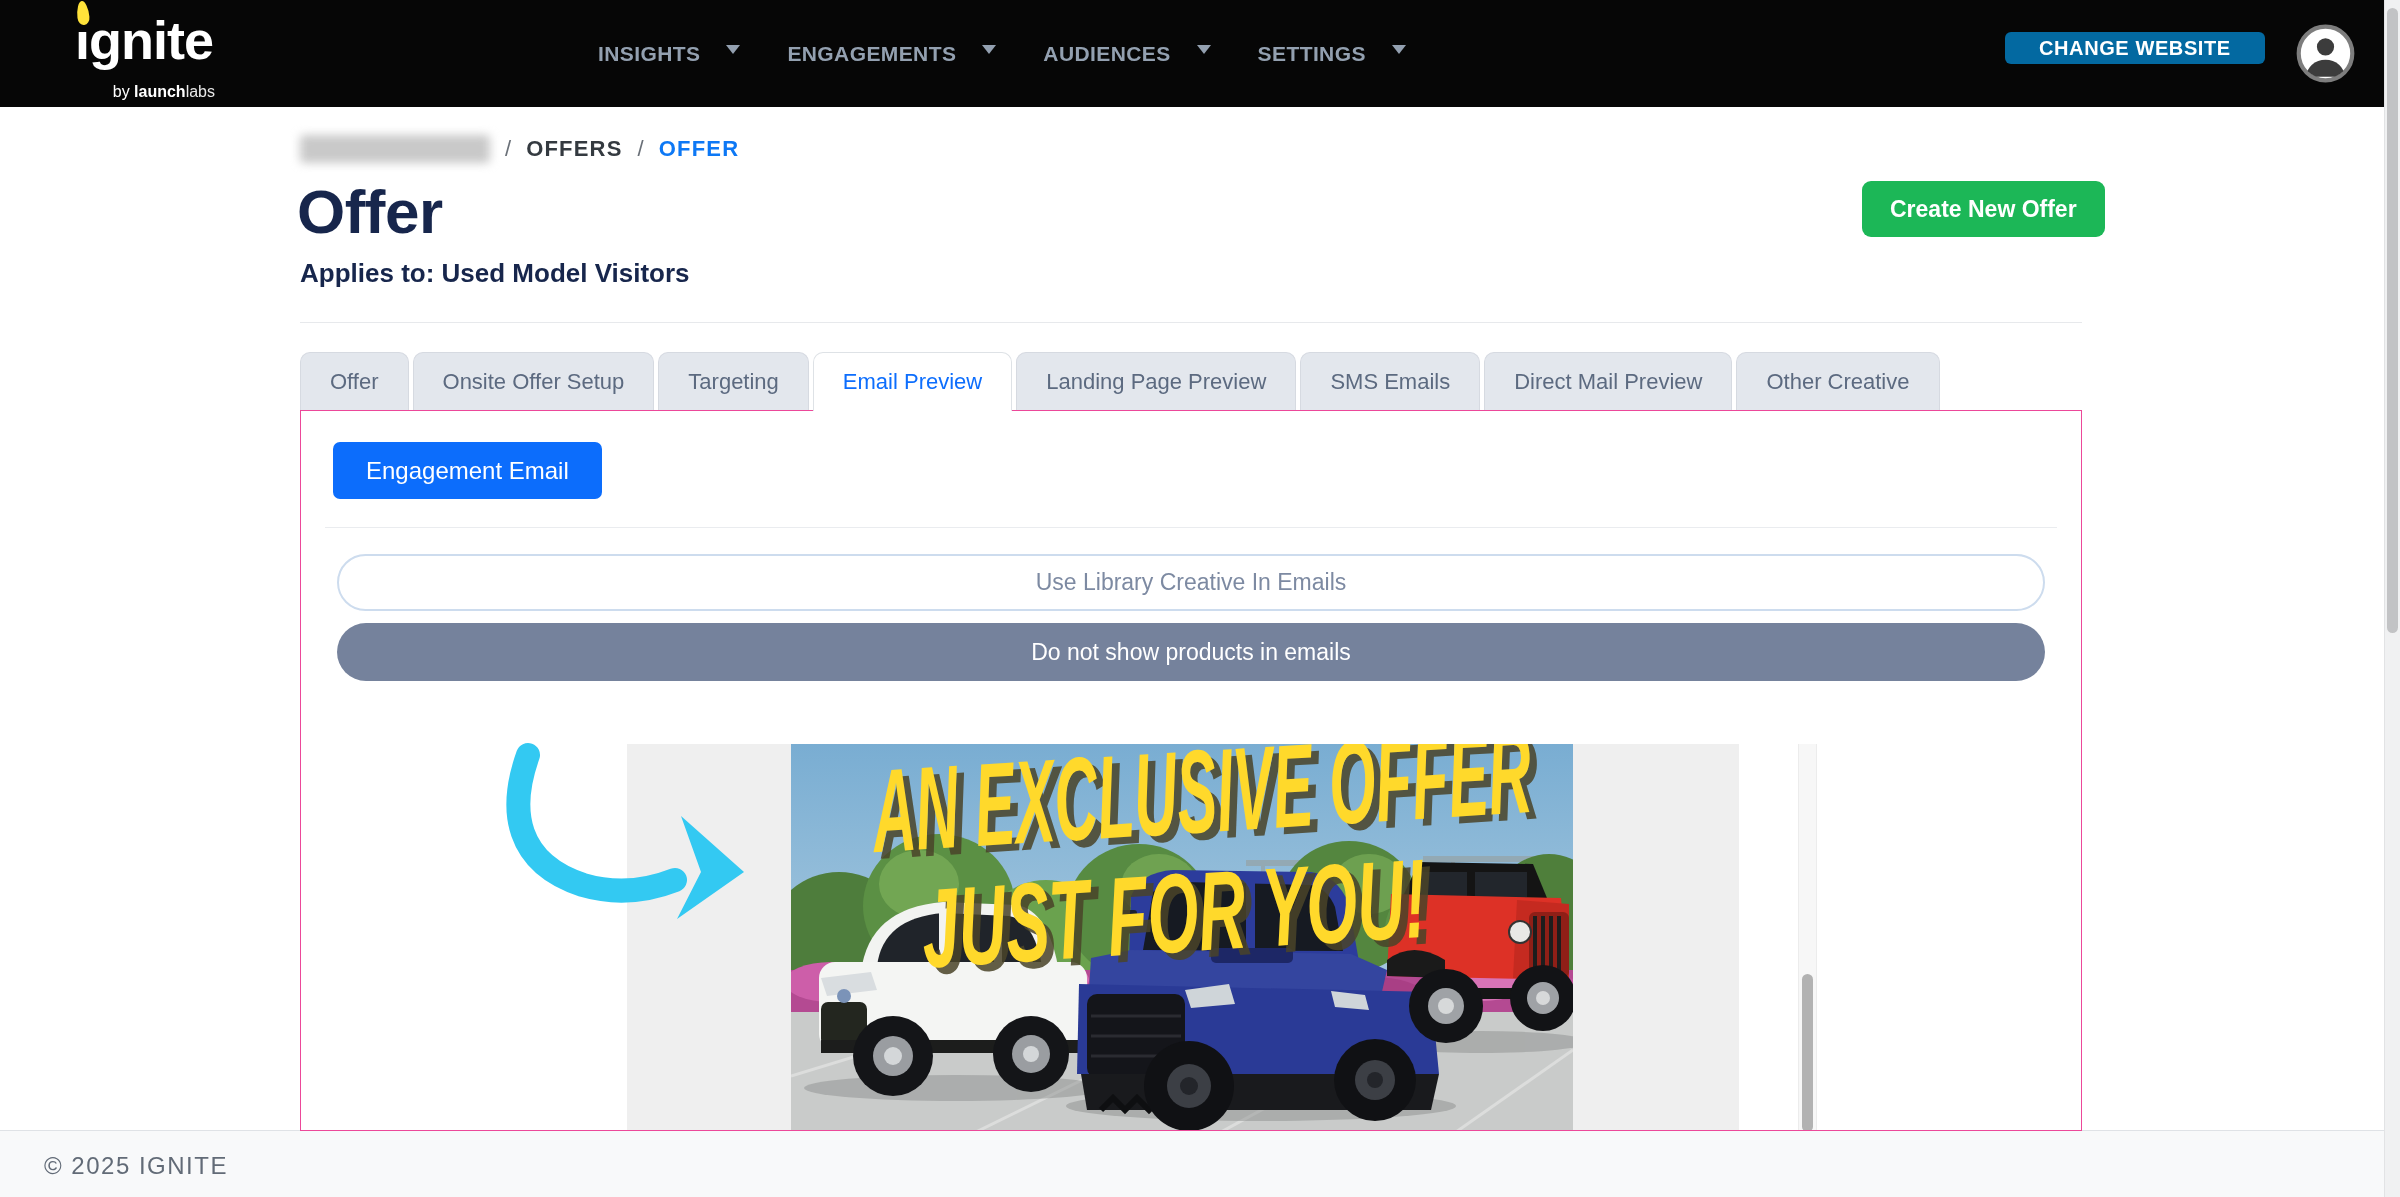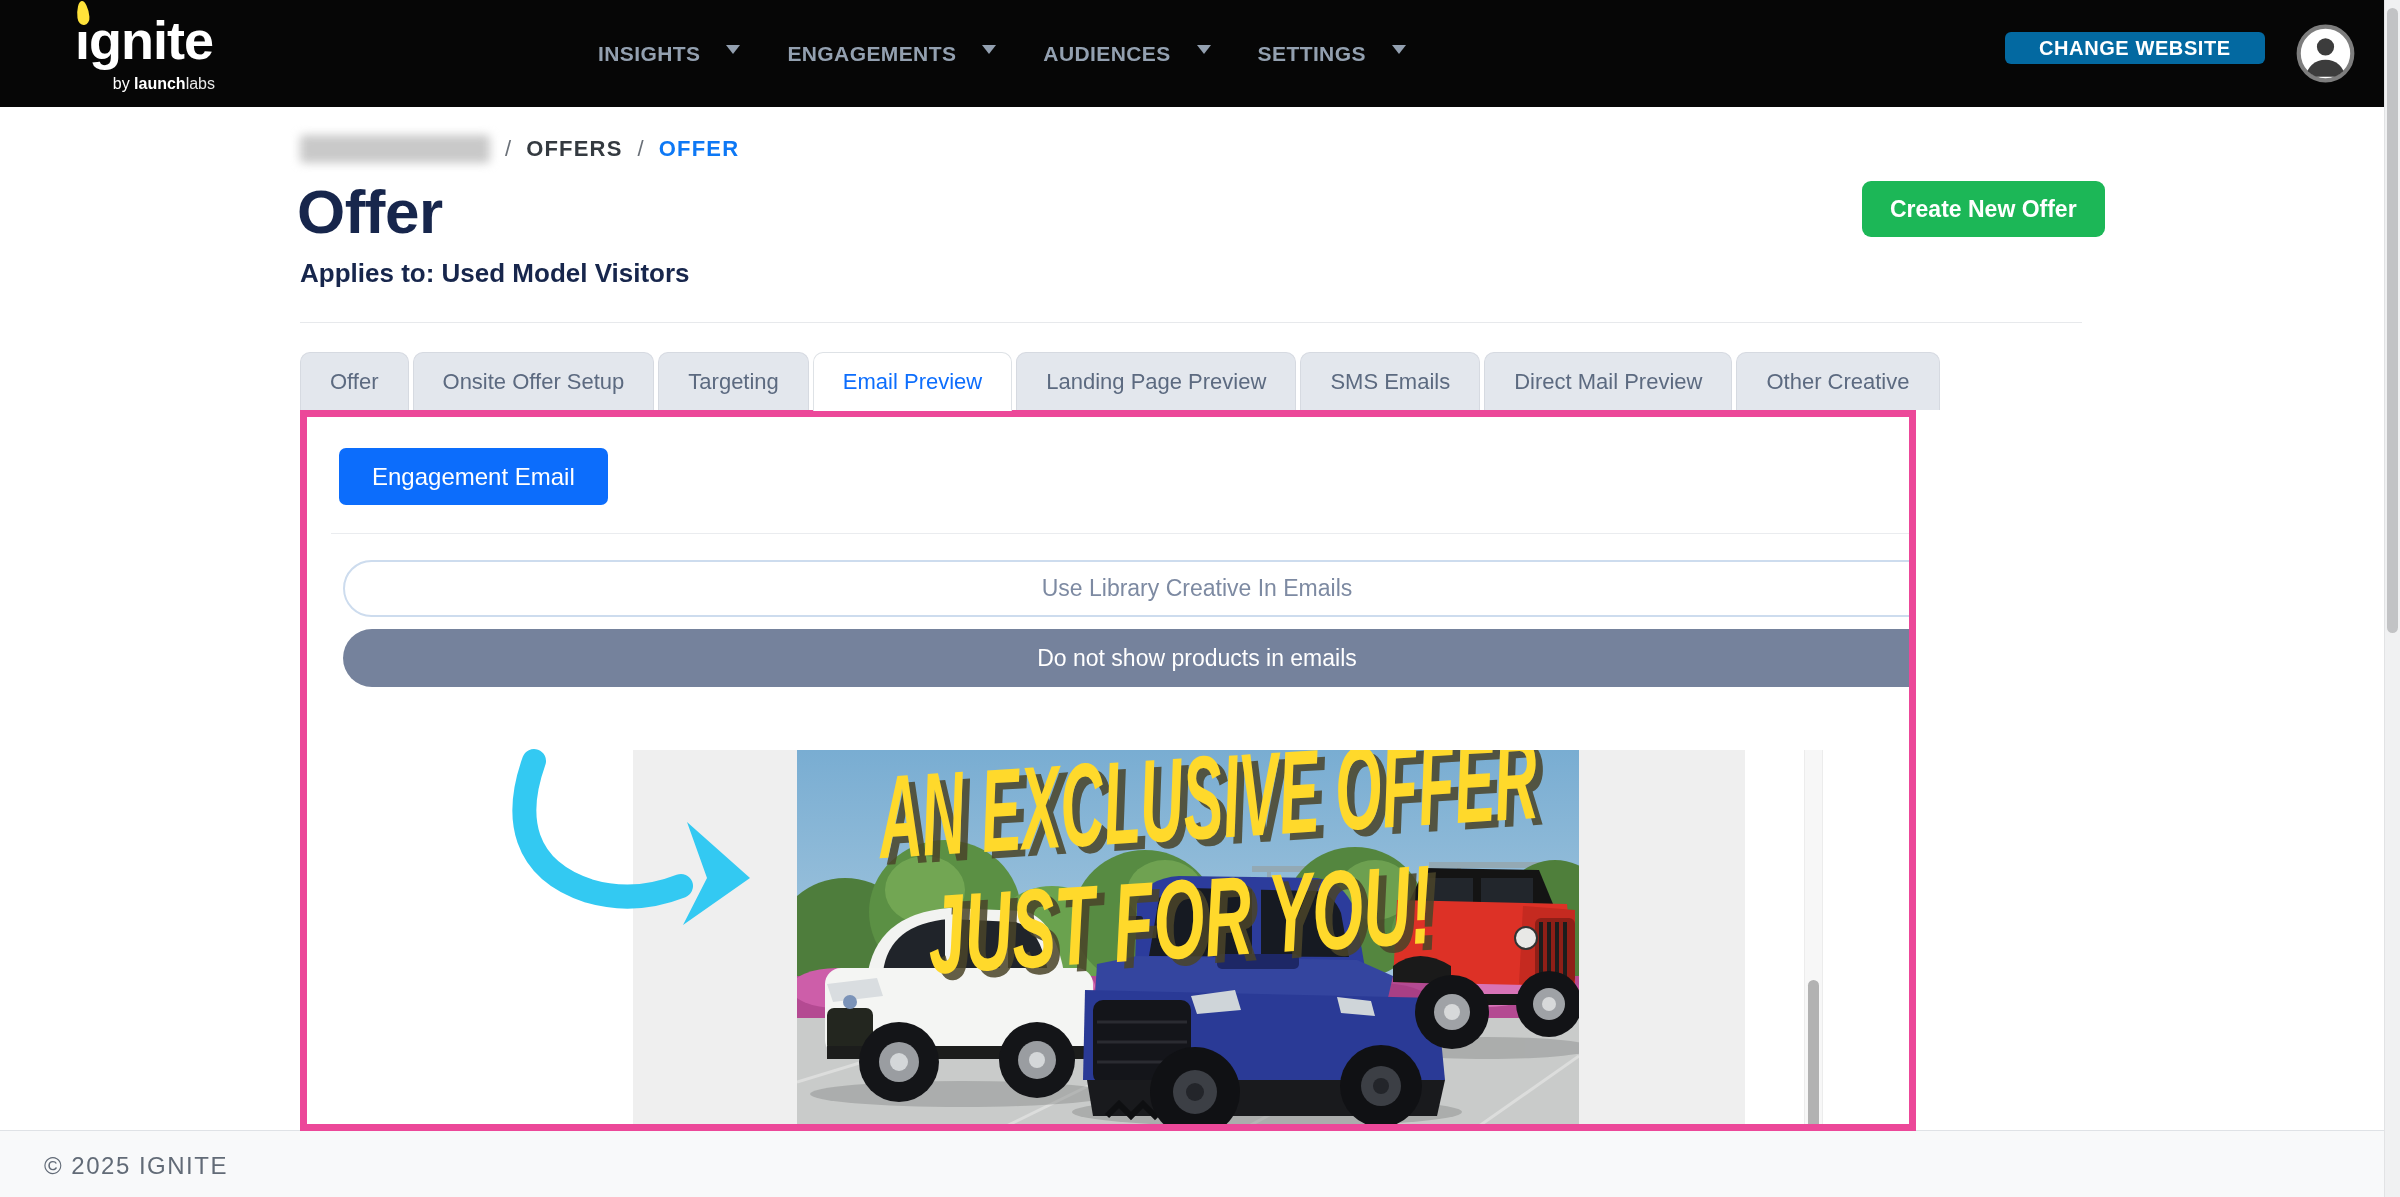--- a/index.html
+++ b/index.html
@@ -6,21 +6,21 @@
   html,body { width:2400px; height:1197px; background:#ffffff; font-family:"Liberation Sans", sans-serif; overflow:hidden; }
   #viewport { position:relative; width:2400px; height:1197px; background:#fff; overflow:hidden; }
 
   
   .topbar { position:absolute; left:0; top:0; width:2400px; height:107px; background:#060606; }
   .logo { position:absolute; left:75px; top:10px; color:#fff; cursor:pointer; width:140px; }
   .logo-name { position:relative; display:block; font-size:54px; font-weight:700; letter-spacing:-1px; line-height:60px; }
   .dot-cover { position:absolute; left:1px; top:9px; width:13px; height:13px; background:#060606; }
   .flame { position:absolute; left:2px; top:-9px; width:12px; height:24px; background:#ffe23a;
            border-radius:50% 50% 50% 50% / 68% 68% 32% 32%; transform:rotate(-6deg); }
-  .logo-sub { display:block; text-align:right; font-size:16px; line-height:16px; margin-top:6px; color:#fff; }
+  .logo-sub { display:block; text-align:right; font-size:16px; line-height:16px; margin-top:14px; color:#fff; }
   .logo-sub .by { font-weight:400; }
   .logo-sub .brand-b { font-weight:700; }
   .logo-sub .brand-l { font-weight:300; color:#e8e8e8; }
 
   .nav { position:absolute; left:598px; top:0; height:107px; display:flex; align-items:center; gap:47px; }
   .nav-item { display:flex; align-items:flex-start; gap:26px; color:#93a0b0; font-size:21px; font-weight:700; letter-spacing:.4px; cursor:pointer; }
   .caret { width:0; height:0; border-left:7px solid transparent; border-right:7px solid transparent; border-top:9px solid #93a0b0; margin-top:3px; }
 
   .change-website { position:absolute; left:2005px; top:32px; height:32px; padding:0 34px; display:flex; align-items:center;
                     background:#0369a1; color:#fff; font-size:20px; font-weight:700; letter-spacing:.6px; border:none; border-radius:6px; cursor:pointer; }
@@ -43,21 +43,21 @@
                 background:#1cb757; color:#fff; font-size:23px; font-weight:600; border:none; border-radius:9px; cursor:pointer; }
   .head-rule { position:absolute; left:300px; top:322px; width:1782px; height:1px; background:#e7e9ec; }
 
   
   .tabs { position:absolute; left:300px; top:352px; display:flex; gap:4px; z-index:3; }
   .tab { height:58px; padding:0 29px; display:flex; align-items:center; font-size:22px; color:#5c6a80;
          background:#e3e7ed; border:1px solid #d6dae1; border-bottom:none; border-radius:10px 10px 0 0; cursor:pointer; white-space:nowrap; }
   .tab.active { height:59px; background:#fff; border-color:#dee2e6; color:#0d6efd; position:relative; z-index:4; }
 
   
-  .card { position:absolute; left:300px; top:410px; width:1616px; height:721px; background:#fff; border:7px solid #ec4899; overflow:hidden; z-index:2;text-decoration:underline; }
+  .card { position:absolute; left:300px; top:410px; width:1782px; height:721px; background:#fff; border:1px solid #ec4899; overflow:hidden; z-index:2;text-decoration:underline; }
   .engagement-btn { position:absolute; left:32px; top:31px; height:57px; padding:0 33px; display:flex; align-items:center;
                     background:#0c6dfc; color:#fff; font-size:24px; font-weight:500; border:none; border-radius:7px; cursor:pointer; }
   .content-divider { position:absolute; left:24px; top:116px; width:1732px; height:1px; background:#eaecef; }
   .pill { position:absolute; left:36px; width:1708px; display:flex; align-items:center; justify-content:center;
           border-radius:30px; font-size:23px; cursor:pointer; }
   .pill-library { top:143px; height:57px; background:#fff; border:2px solid #cddcee; color:#7d8aa2; }
   .pill-products { top:212px; height:58px; background:#75829c; border:none; color:#fff; font-weight:500; }
   .caption { position:absolute; left:0; top:278px; width:1780px; text-align:center; font-size:23px; font-style:italic; font-weight:500; color:#1b2b50; }
 
   .preview-panel { position:absolute; left:326px; top:333px; width:1112px; height:388px; background:#efefef; }

